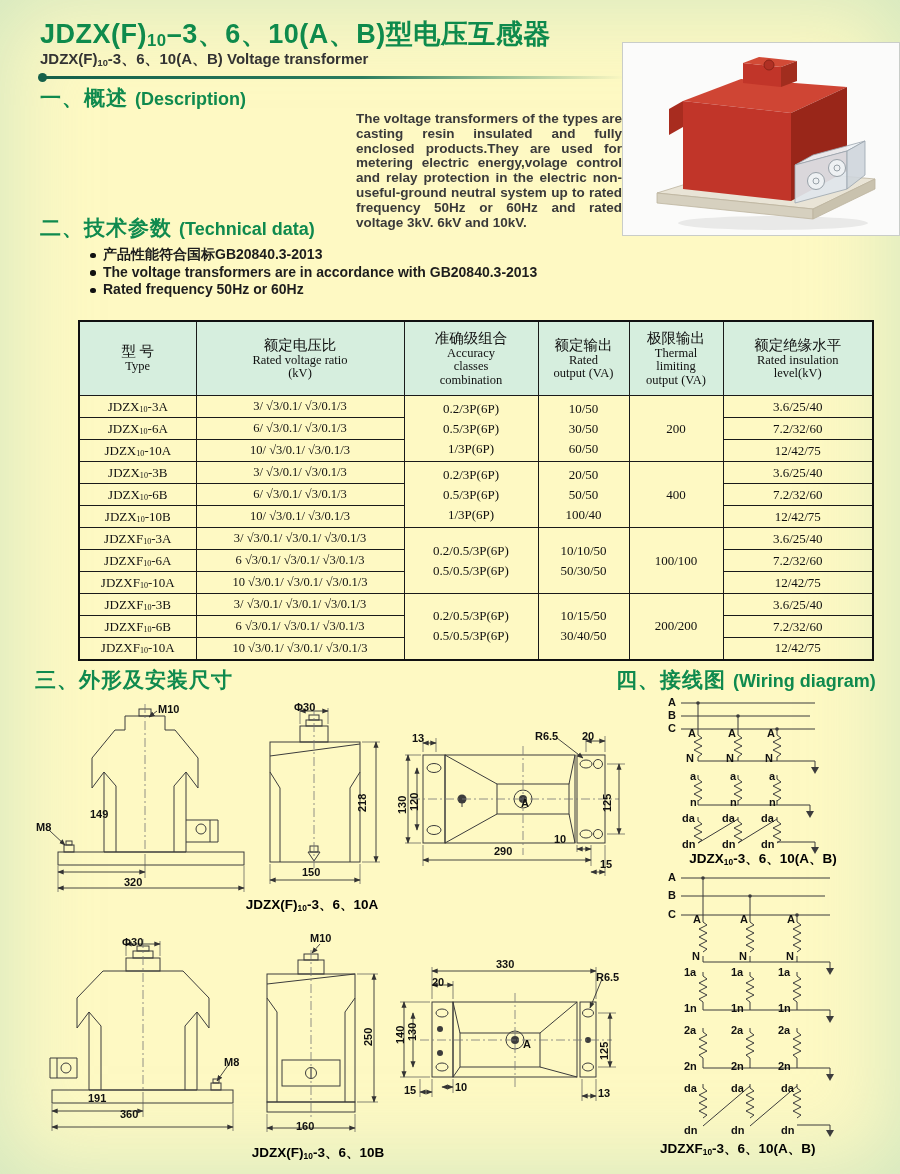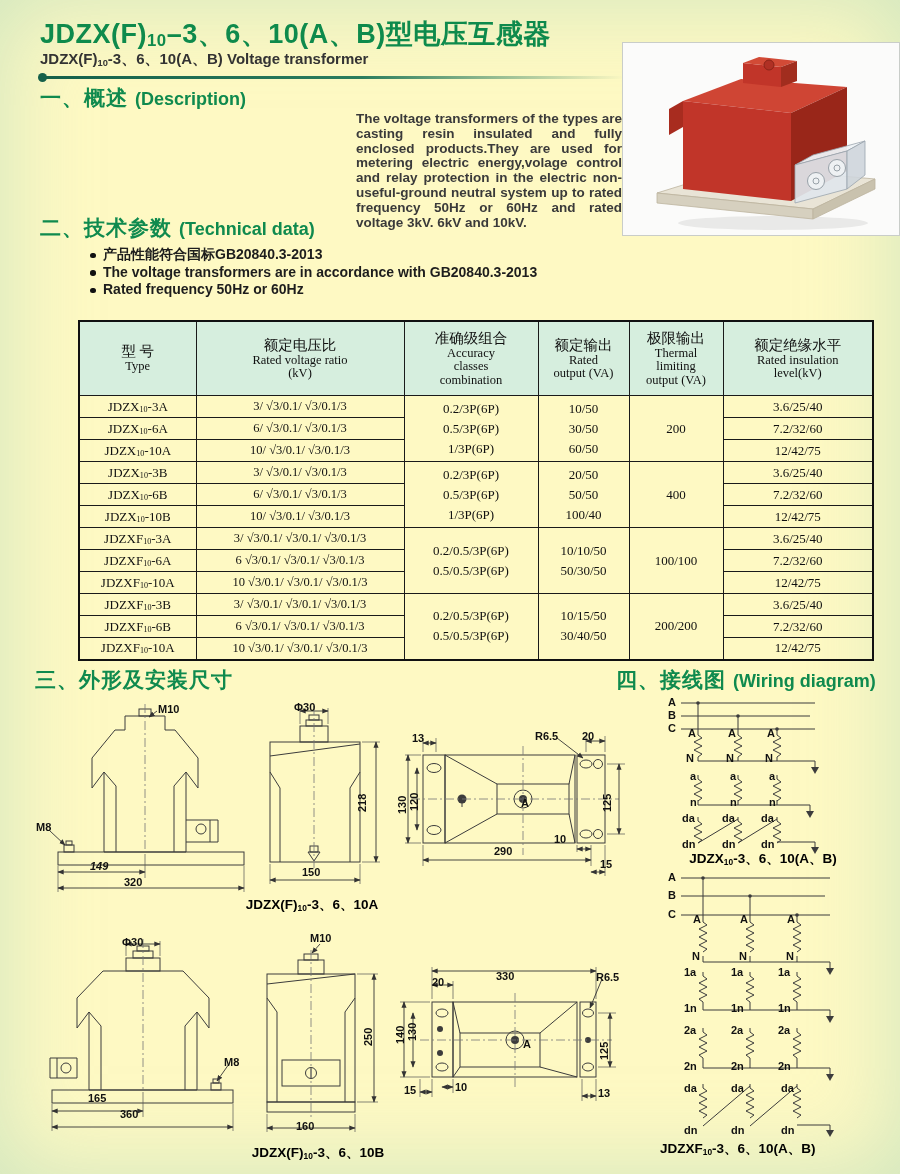--- a/index.html
+++ b/index.html
@@ -498,21 +498,21 @@
     <line class="ln" x1="85" y1="258" x2="132" y2="218"></line>
     <path class="ln" d="M132,257 h33 v5"></path>
       <path class="fillb" d="M161,262 h8 l-4,7 z"></path>
   </svg>
   <div class="cap" style="left:660px;top:1140px;width:210px;text-align:left"><span>JDZXF</span><sub>10</sub><span>-3、6、10(A、B)</span></div>
 
   <div class="labels">
     <div>
         <span class="dim-label" style="left: 158px; top: 703px;">M10</span>
         <span class="dim-label" style="left: 36px; top: 821px;">M8</span>
-        <span class="dim-label" style="left: 90px; top: 860px; font-style: italic;">149</span>
+        <span class="dim-label" style="left: 90px; top: 808px;">149</span>
         <span class="dim-label" style="left: 124px; top: 876px;">320</span>
       </div>
     <div>
         <span class="dim-label" style="left: 294px; top: 701px;">Φ30</span>
         <span class="dim-label" style="left: 356px; top: 812px; transform: rotate(-90deg); transform-origin: left top;">218</span>
         <span class="dim-label" style="left: 302px; top: 866px;">150</span>
       </div>
     <div>
         <span class="dim-label" style="left: 412px; top: 732px;">13</span>
         <span class="dim-label" style="left: 535px; top: 730px;">R6.5</span>
@@ -521,30 +521,30 @@
         <span class="dim-label" style="left: 408px; top: 811px; transform: rotate(-90deg); transform-origin: left top;">120</span>
         <span class="dim-label" style="left: 601px; top: 812px; transform: rotate(-90deg); transform-origin: left top;">125</span>
         <span class="dim-label" style="left: 521px; top: 797px;">A</span>
         <span class="dim-label" style="left: 494px; top: 845px;">290</span>
         <span class="dim-label" style="left: 554px; top: 833px;">10</span>
         <span class="dim-label" style="left: 600px; top: 858px;">15</span>
       </div>
     <div>
         <span class="dim-label" style="left: 122px; top: 936px;">Φ30</span>
         <span class="dim-label" style="left: 224px; top: 1056px;">M8</span>
-        <span class="dim-label" style="left: 88px; top: 1092px;">165</span>
+        <span class="dim-label" style="left: 88px; top: 1092px;">191</span>
         <span class="dim-label" style="left: 120px; top: 1108px;">360</span>
       </div>
     <div>
         <span class="dim-label" style="left: 310px; top: 932px;">M10</span>
         <span class="dim-label" style="left: 362px; top: 1046px; transform: rotate(-90deg); transform-origin: left top;">250</span>
         <span class="dim-label" style="left: 296px; top: 1120px;">160</span>
       </div>
     <div>
-        <span class="dim-label" style="left: 496px; top: 958px; margin-top: 12px;">330</span>
+        <span class="dim-label" style="left: 496px; top: 958px;">330</span>
         <span class="dim-label" style="left: 432px; top: 976px;">20</span>
         <span class="dim-label" style="left: 596px; top: 971px;">R6.5</span>
         <span class="dim-label" style="left: 394px; top: 1044px; transform: rotate(-90deg); transform-origin: left top;">140</span>
         <span class="dim-label" style="left: 406px; top: 1041px; transform: rotate(-90deg); transform-origin: left top;">130</span>
         <span class="dim-label" style="left: 598px; top: 1060px; transform: rotate(-90deg); transform-origin: left top;">125</span>
         <span class="dim-label" style="left: 523px; top: 1038px;">A</span>
         <span class="dim-label" style="left: 404px; top: 1084px;">15</span>
         <span class="dim-label" style="left: 455px; top: 1081px;">10</span>
         <span class="dim-label" style="left: 598px; top: 1087px;">13</span>
       </div>

